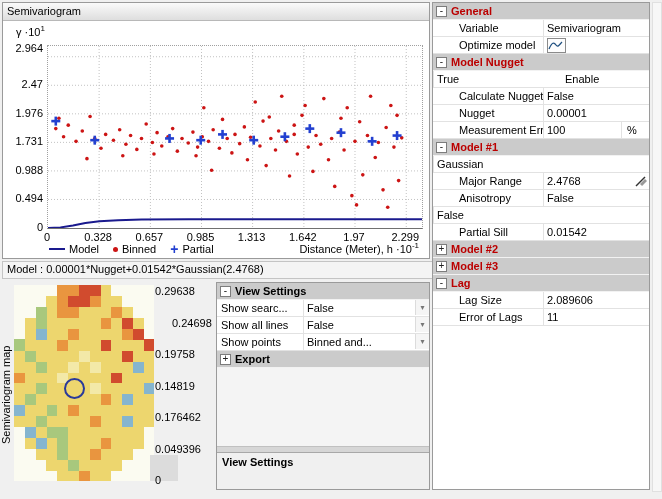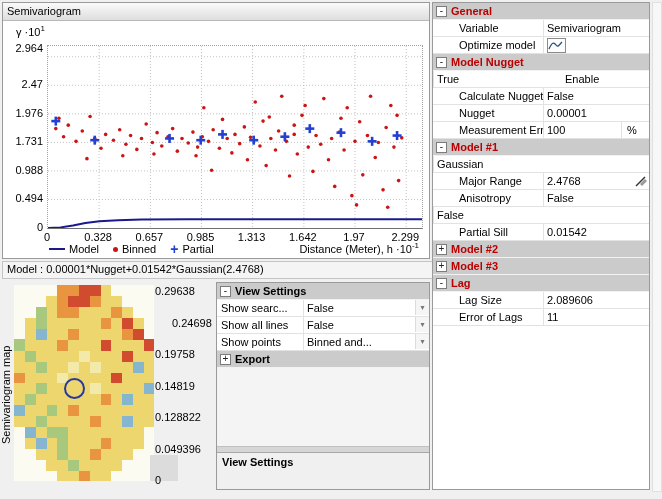--- a/index.html
+++ b/index.html
@@ -452,21 +452,21 @@
       <div class="hm-cell" style="left: 53.8462px; top: 0px; width: 11.1692px; height: 11.2889px; background: rgb(233, 149, 63);"></div>
       <div class="hm-cell" style="left: 43.0769px; top: 0px; width: 11.1692px; height: 11.2889px; background: rgb(233, 149, 63);"></div>
     <div class="map-circle"></div>
   </div>
   <div class="gray-block"></div>
   <div class="scale-labels" id="scale-labels">
       <span class="scale-label" style="top: 0px;">0.29638</span>
       <span class="scale-label" style="top: 31.5px; padding-left: 17px;">0.24698</span>
       <span class="scale-label" style="top: 63px;">0.19758</span>
       <span class="scale-label" style="top: 94.5px;">0.14819</span>
-      <span class="scale-label" style="top: 126px;">0.128822</span>
+      <span class="scale-label" style="top: 126px;">0.176462</span>
       <span class="scale-label" style="top: 157.5px;">0.049396</span>
       <span class="scale-label" style="top: 189px;">0</span>
     </div>
 
   <div class="vs-panel">
     <div id="vs-grid">
         <div class="grid-row header-row">
           <span class="expand-box">-</span>
           <span class="header-label">View Settings</span>
         </div>

